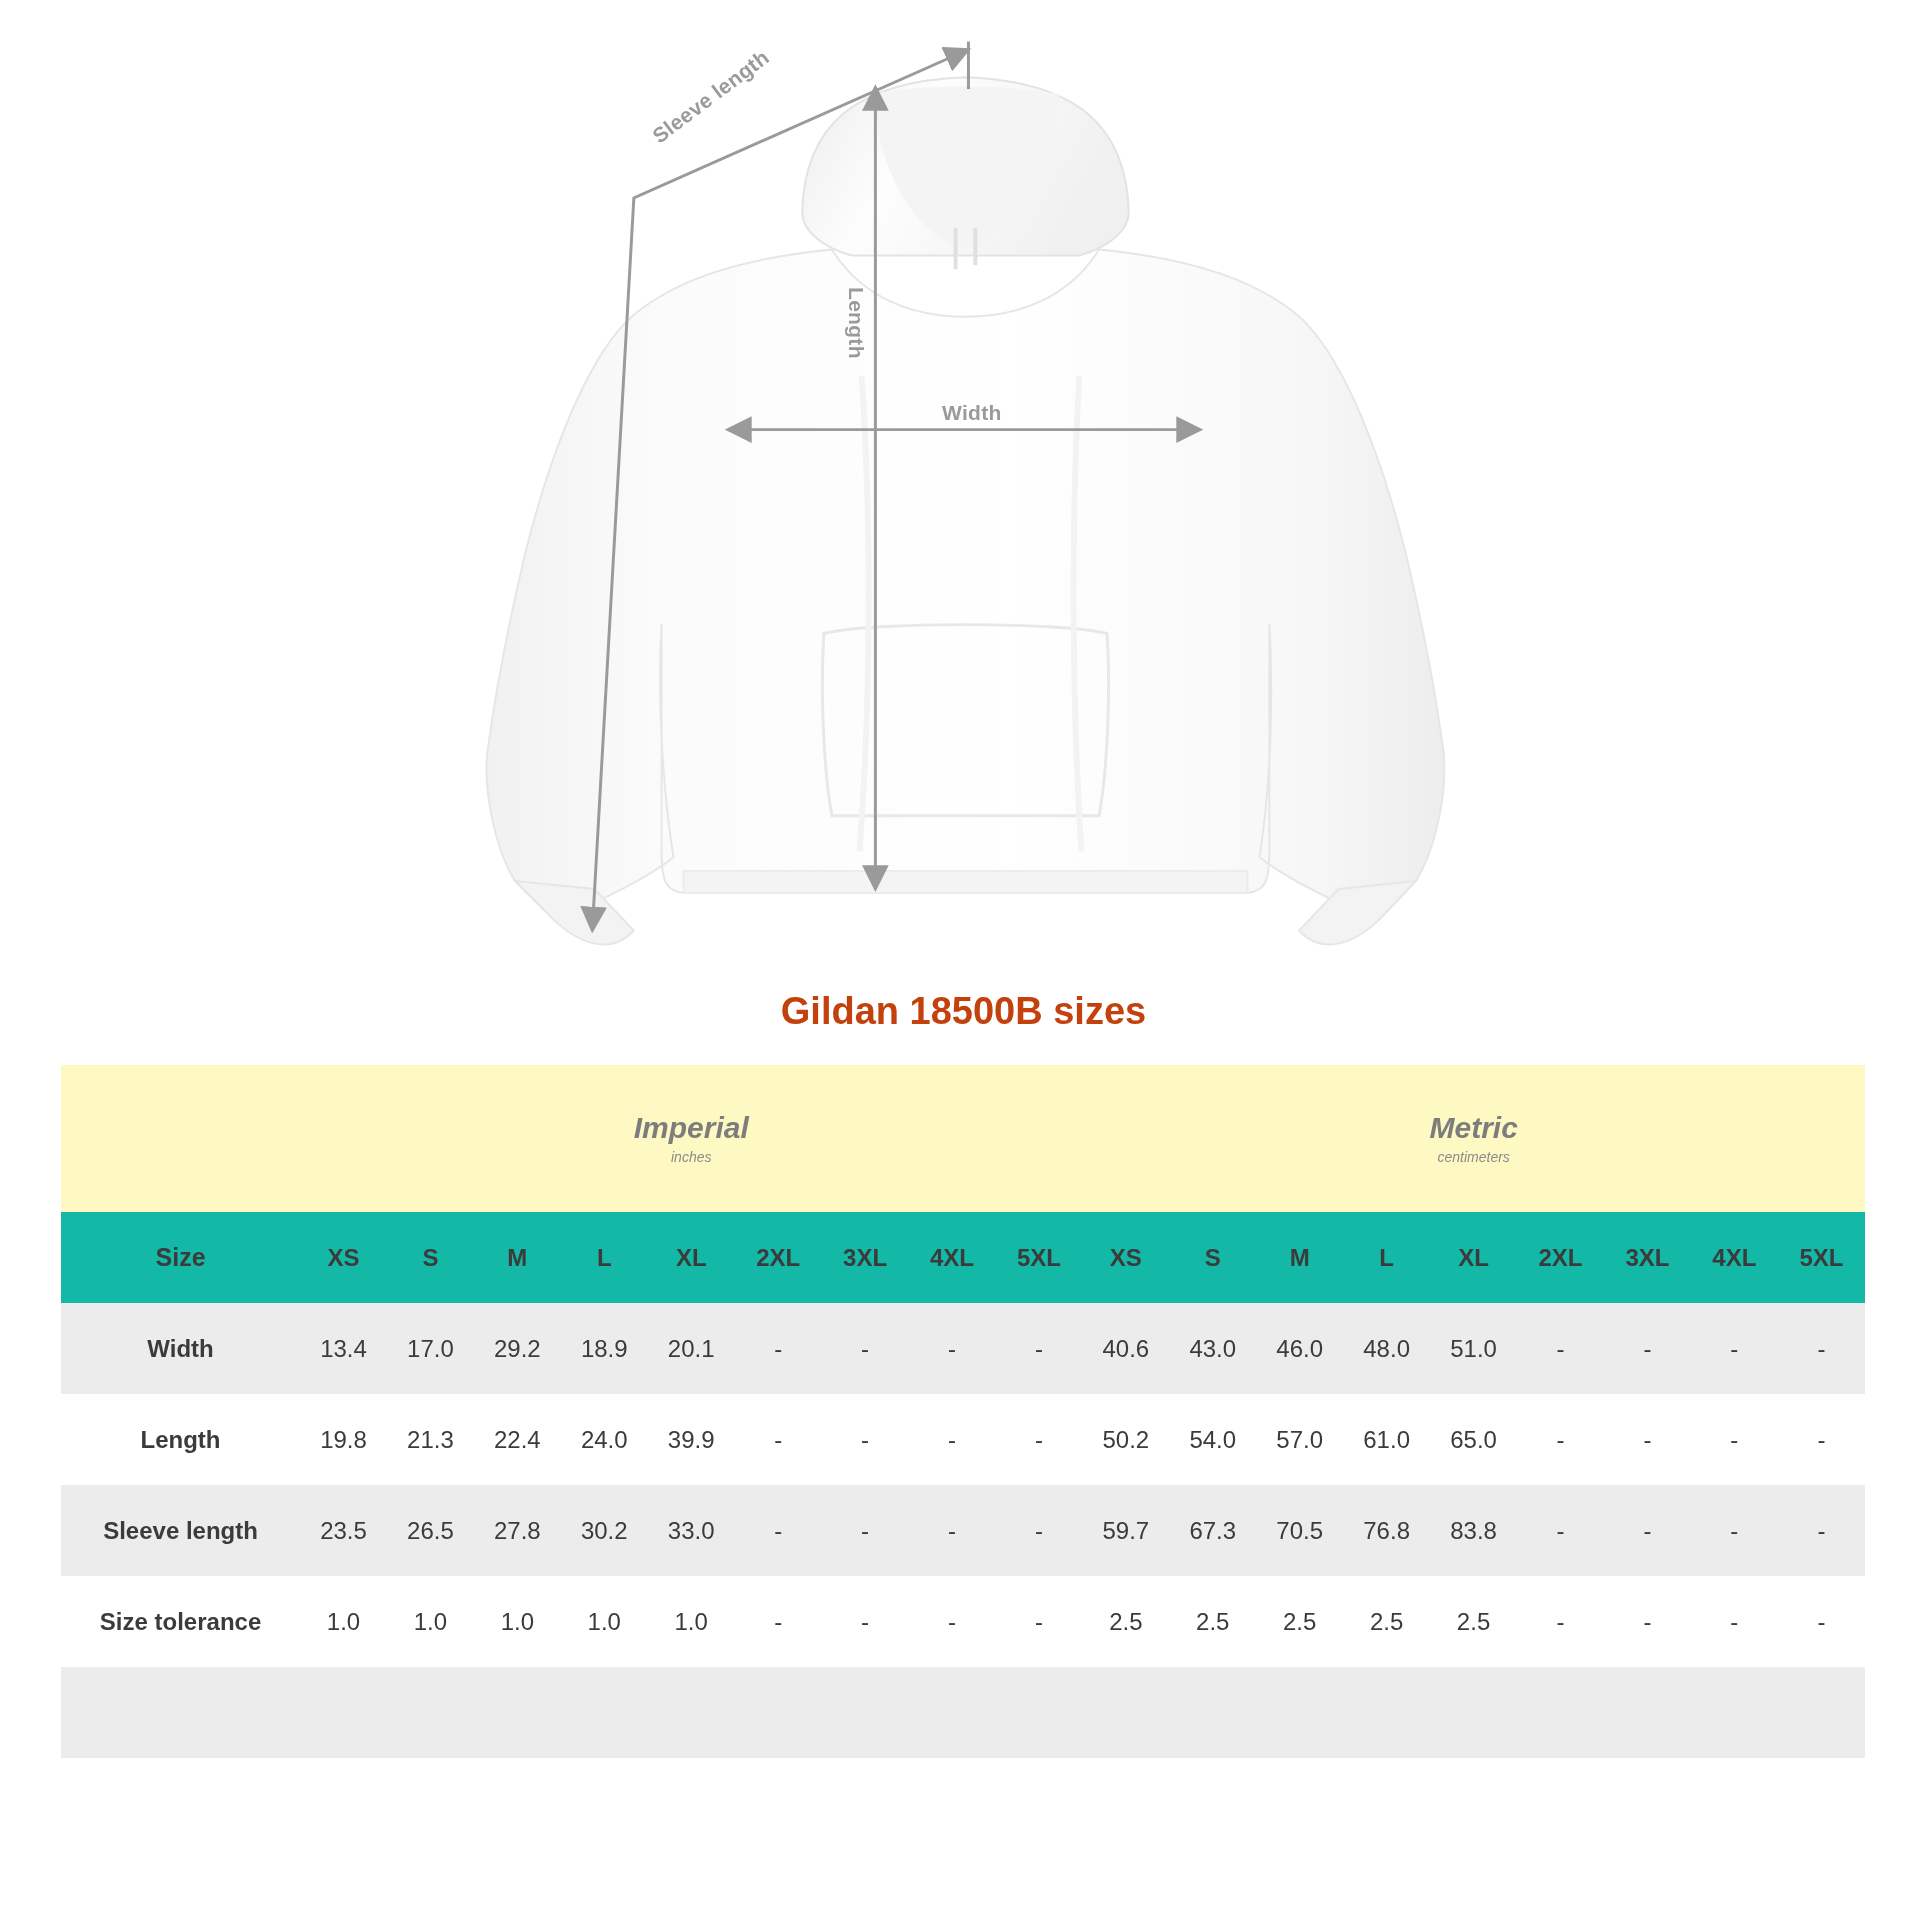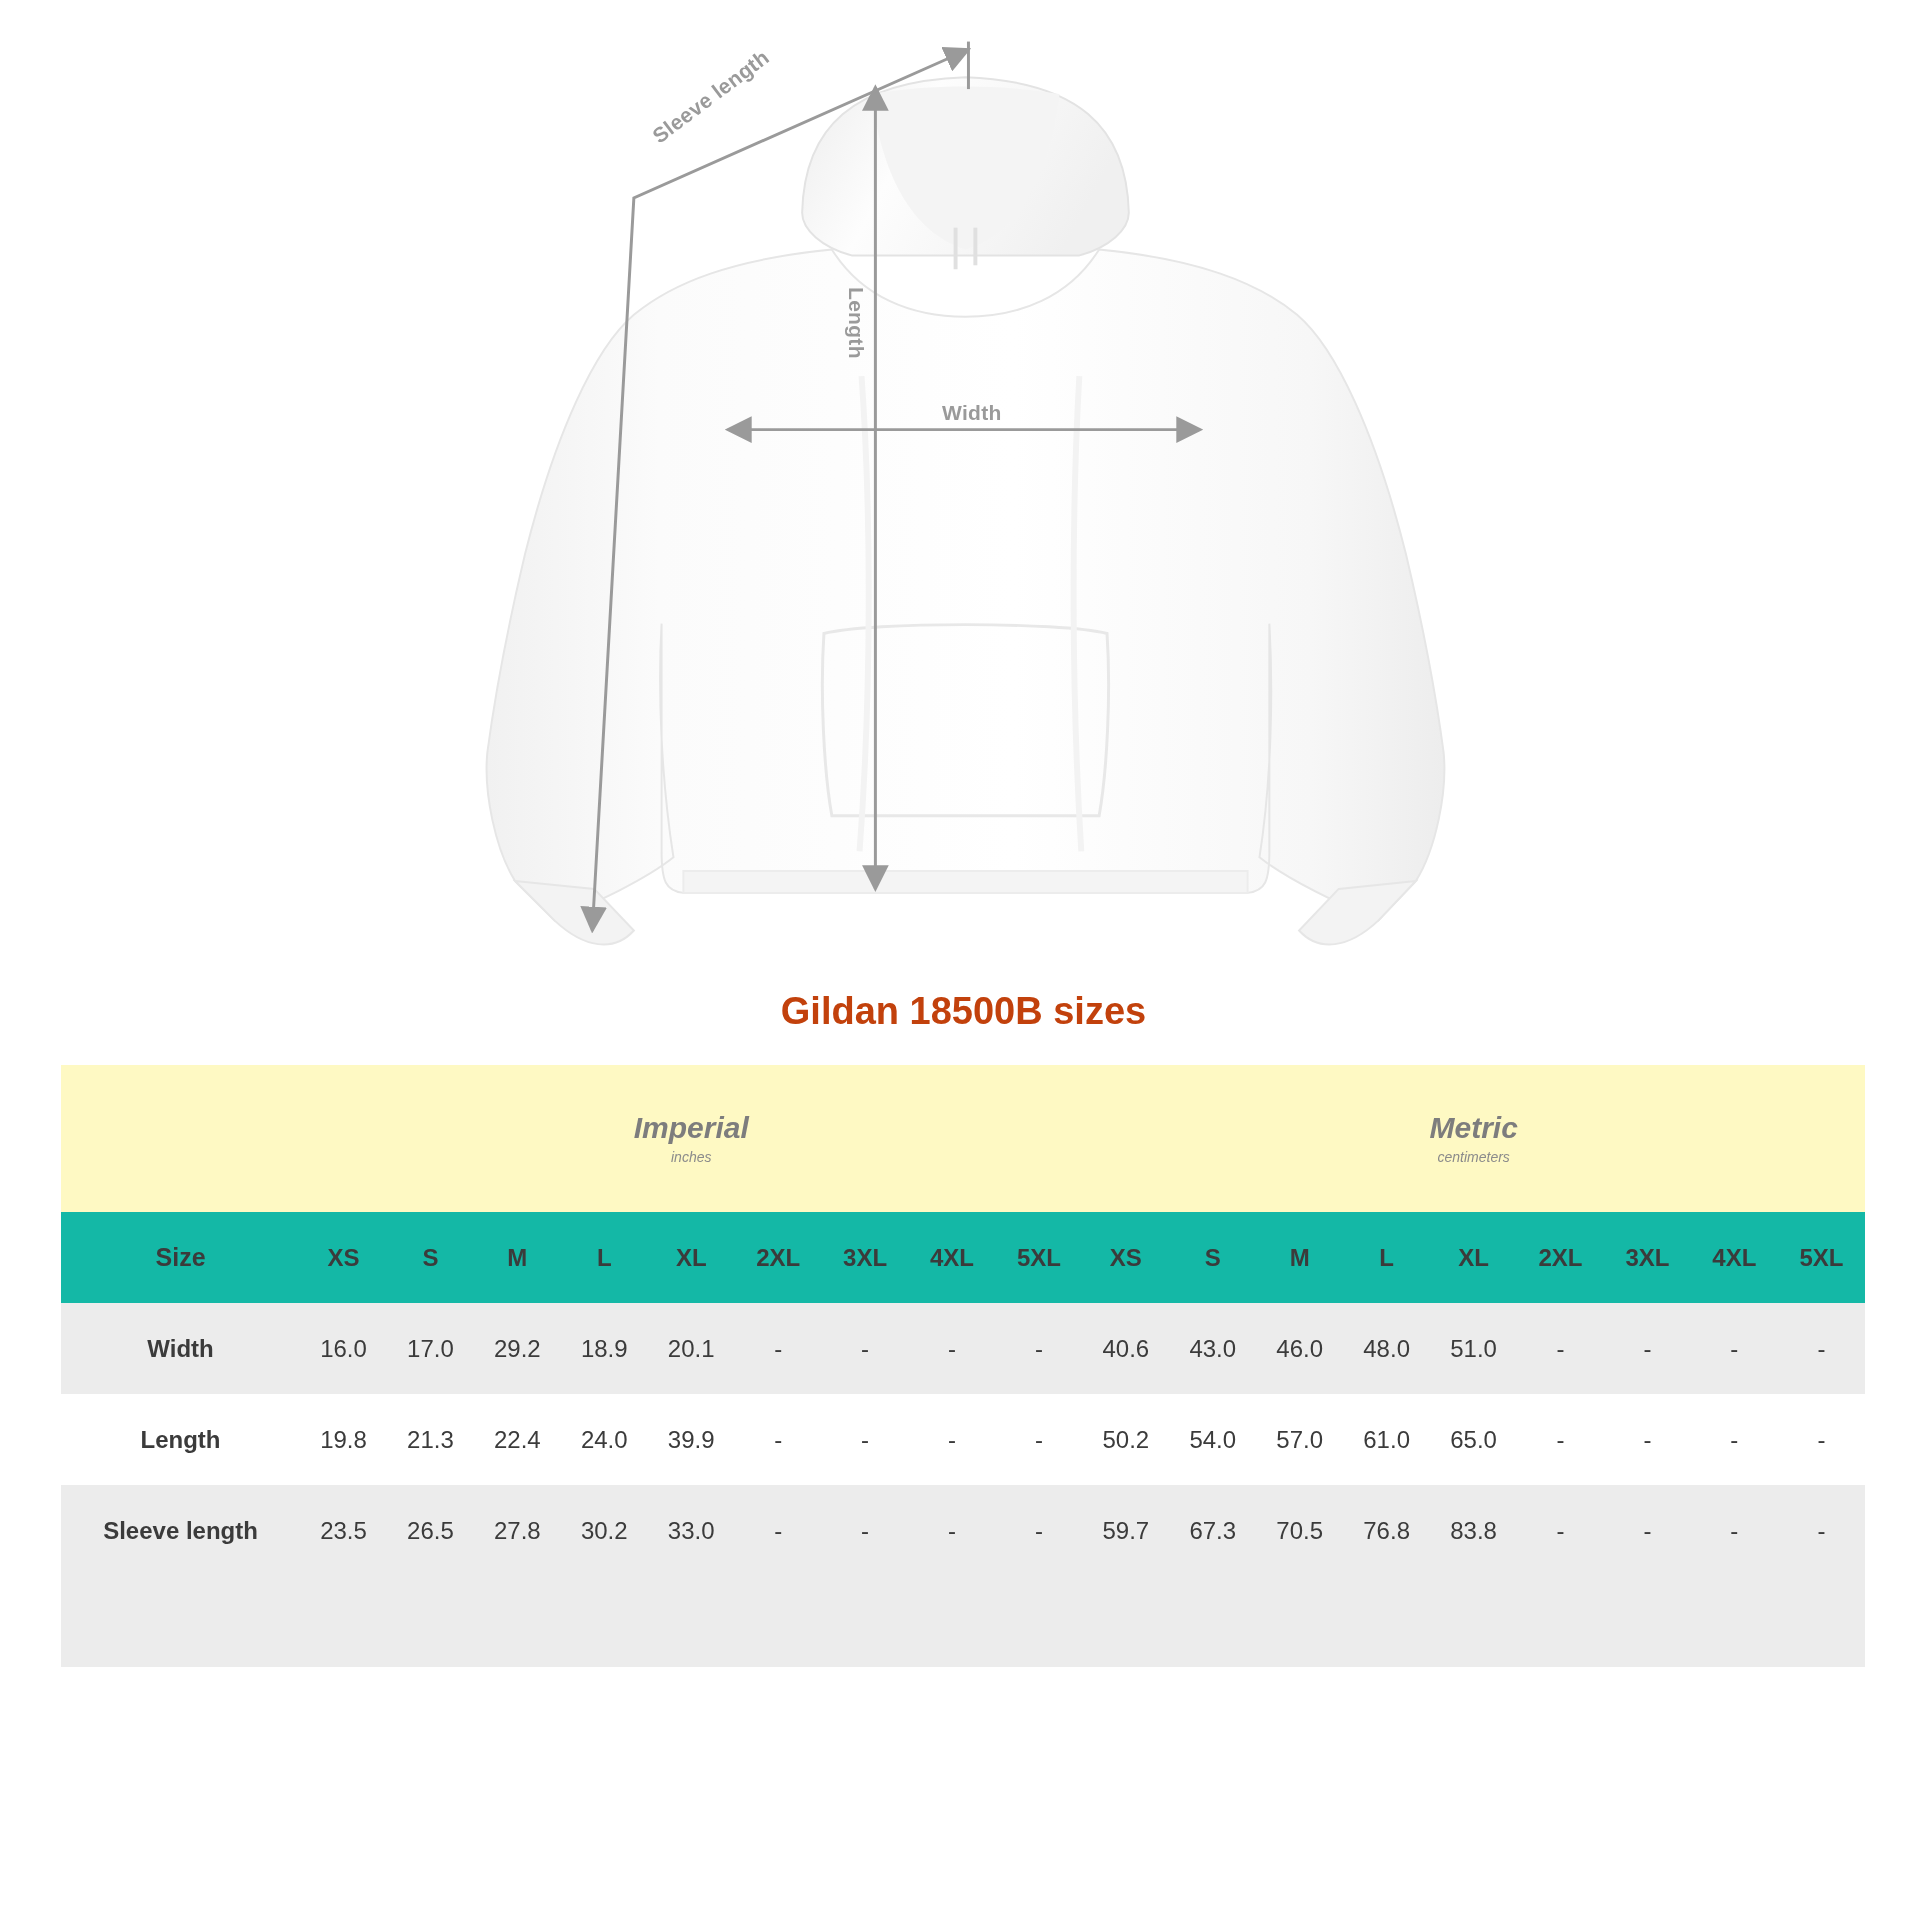--- a/index.html
+++ b/index.html
@@ -272,21 +272,21 @@
           <td>L</td>
           <td>XL</td>
           <td>2XL</td>
           <td>3XL</td>
           <td>4XL</td>
           <td>5XL</td>
         </tr>
 
         <tr class="shade">
           <td class="rowlabel">Width</td>
-          <td>16.0</td>
+          <td>13.4</td>
           <td>17.0</td>
           <td>29.2</td>
           <td>18.9</td>
           <td>20.1</td>
           <td>-</td>
           <td>-</td>
           <td>-</td>
           <td>-</td>
           <td>40.6</td>
           <td>43.0</td>
@@ -336,20 +336,41 @@
           <td>67.3</td>
           <td>70.5</td>
           <td>76.8</td>
           <td>83.8</td>
           <td>-</td>
           <td>-</td>
           <td>-</td>
           <td>-</td>
         </tr>
 
+        <tr class="plain">
+          <td class="rowlabel">Size tolerance</td>
+          <td>1.0</td>
+          <td>1.0</td>
+          <td>1.0</td>
+          <td>1.0</td>
+          <td>1.0</td>
+          <td>-</td>
+          <td>-</td>
+          <td>-</td>
+          <td>-</td>
+          <td>2.5</td>
+          <td>2.5</td>
+          <td>2.5</td>
+          <td>2.5</td>
+          <td>2.5</td>
+          <td>-</td>
+          <td>-</td>
+          <td>-</td>
+          <td>-</td>
+        </tr>
 
         <tr class="foot-row">
           <td colspan="19"></td>
         </tr>
       </tbody>
     </table>
   </div>
 
 </div>
 

